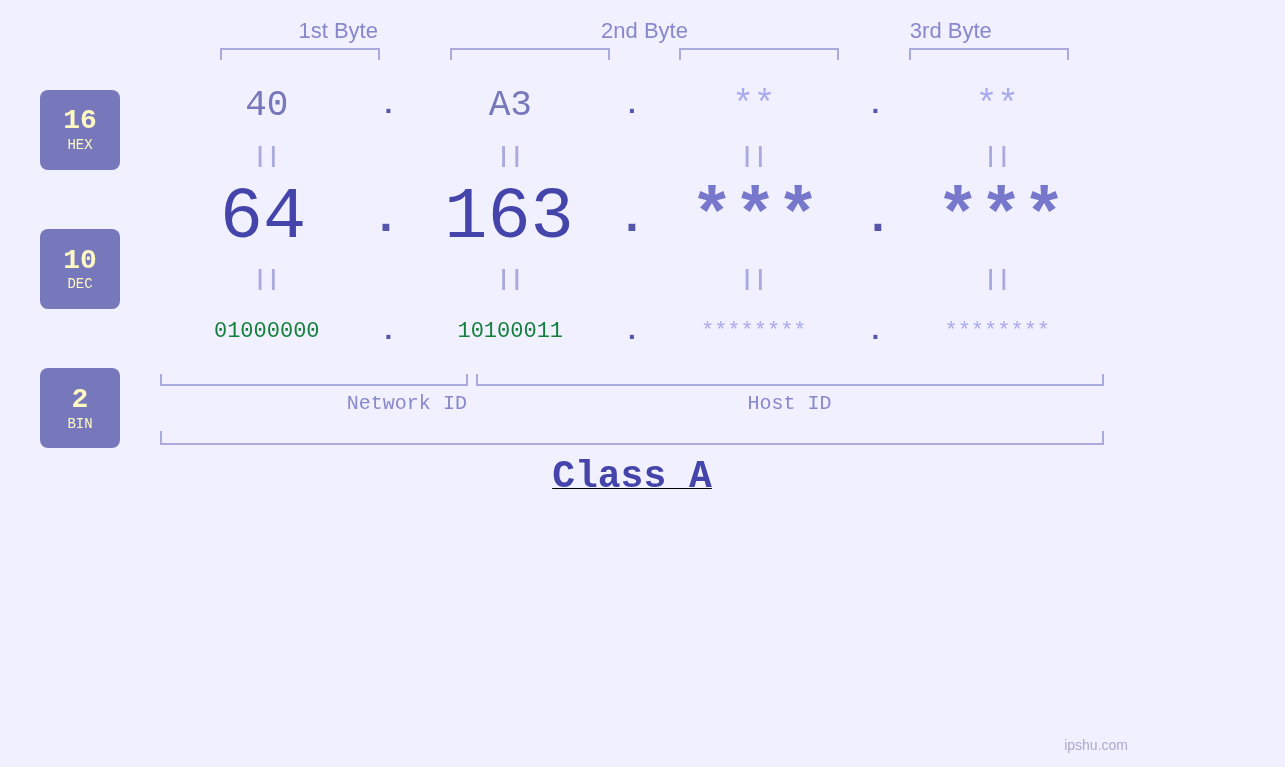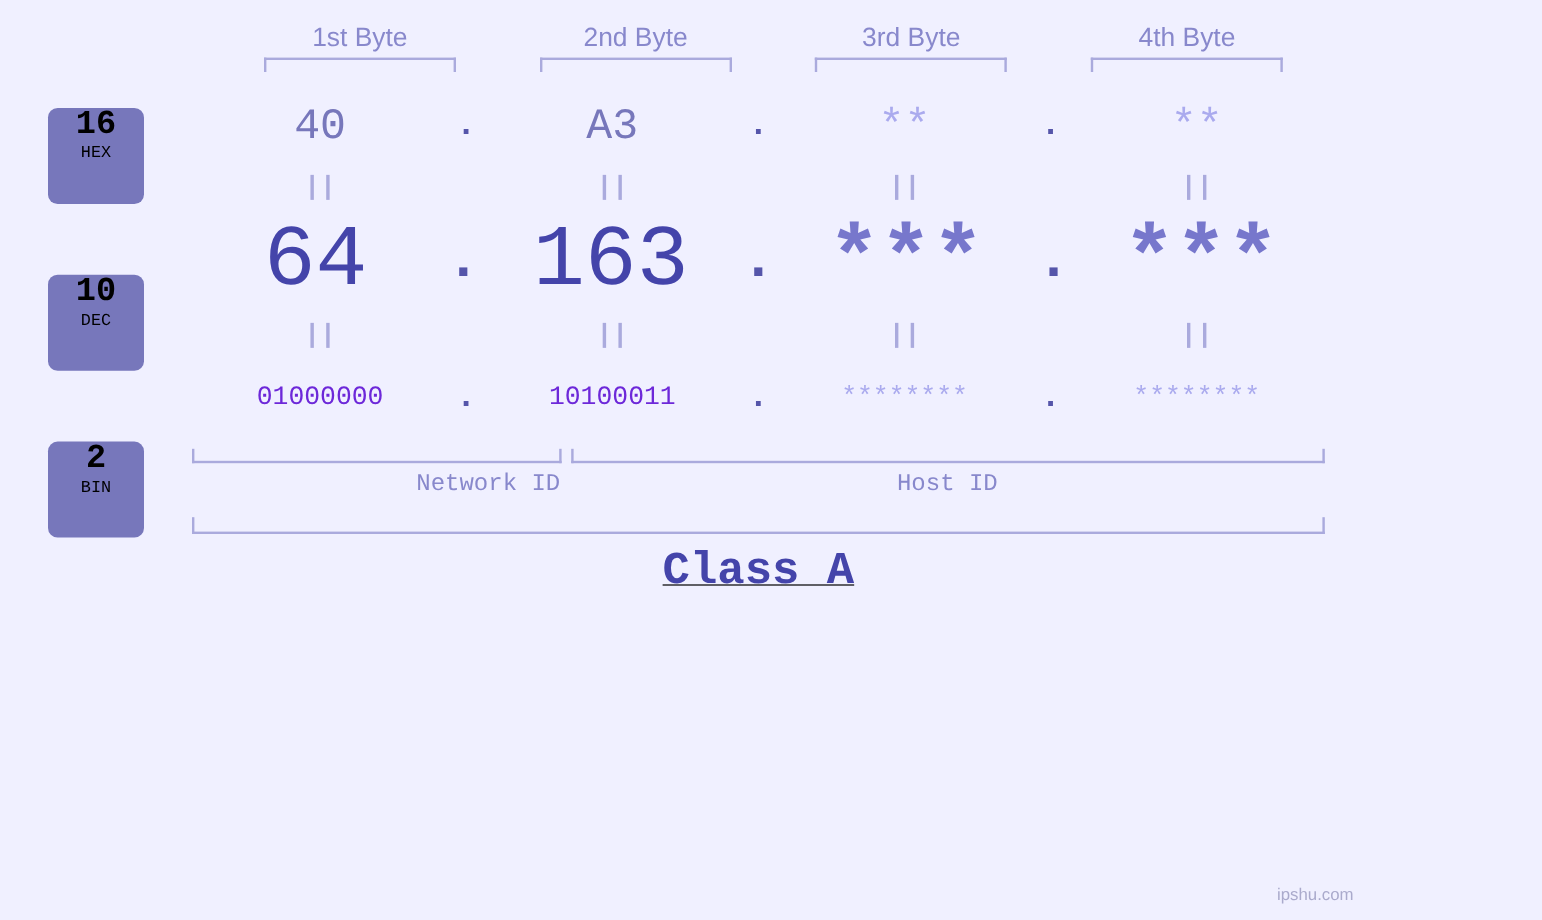--- a/index.html
+++ b/index.html
@@ -82,21 +82,22 @@
     }
 
     .badge {
       width: 80px;
       height: 80px;
       background-color: #7777bb;
       border-radius: 8px;
       display: flex;
       flex-direction: column;
       align-items: center;
-      color: #000000;
+      justify-content: center;
+      color: #fef9c3;
       margin-bottom: 40px;
     }
 
     .badge-number {
       font-size: 28px;
       font-weight: bold;
       line-height: 1.1;
     }
 
     .badge-label {
@@ -183,21 +184,21 @@
       font-weight: normal;
     }
 
     .dec-masked {
       color: #7777cc;
       font-size: 72px;
       font-weight: bold;
     }
 
     .bin-value {
-      color: #6d28d9;
+      color: #15803d;
       font-size: 22px;
     }
 
     .bin-masked {
       color: #aaaaee;
       font-size: 22px;
     }
 
     
     .watermark {
@@ -211,21 +212,20 @@
   </style>
 </head>
 <body>
 
 <div class="container">
 
   <div class="byte-headers">
     <div class="byte-header">1st Byte</div>
     <div class="byte-header">2nd Byte</div>
     <div class="byte-header">3rd Byte</div>
-    <div class="byte-header">4th Byte</div>
   </div>
 
   <div class="bracket-row">
     <div class="bracket">
       <div class="bracket-line"></div>
     </div>
     <div class="bracket">
       <div class="bracket-line"></div>
     </div>
     <div class="bracket">

